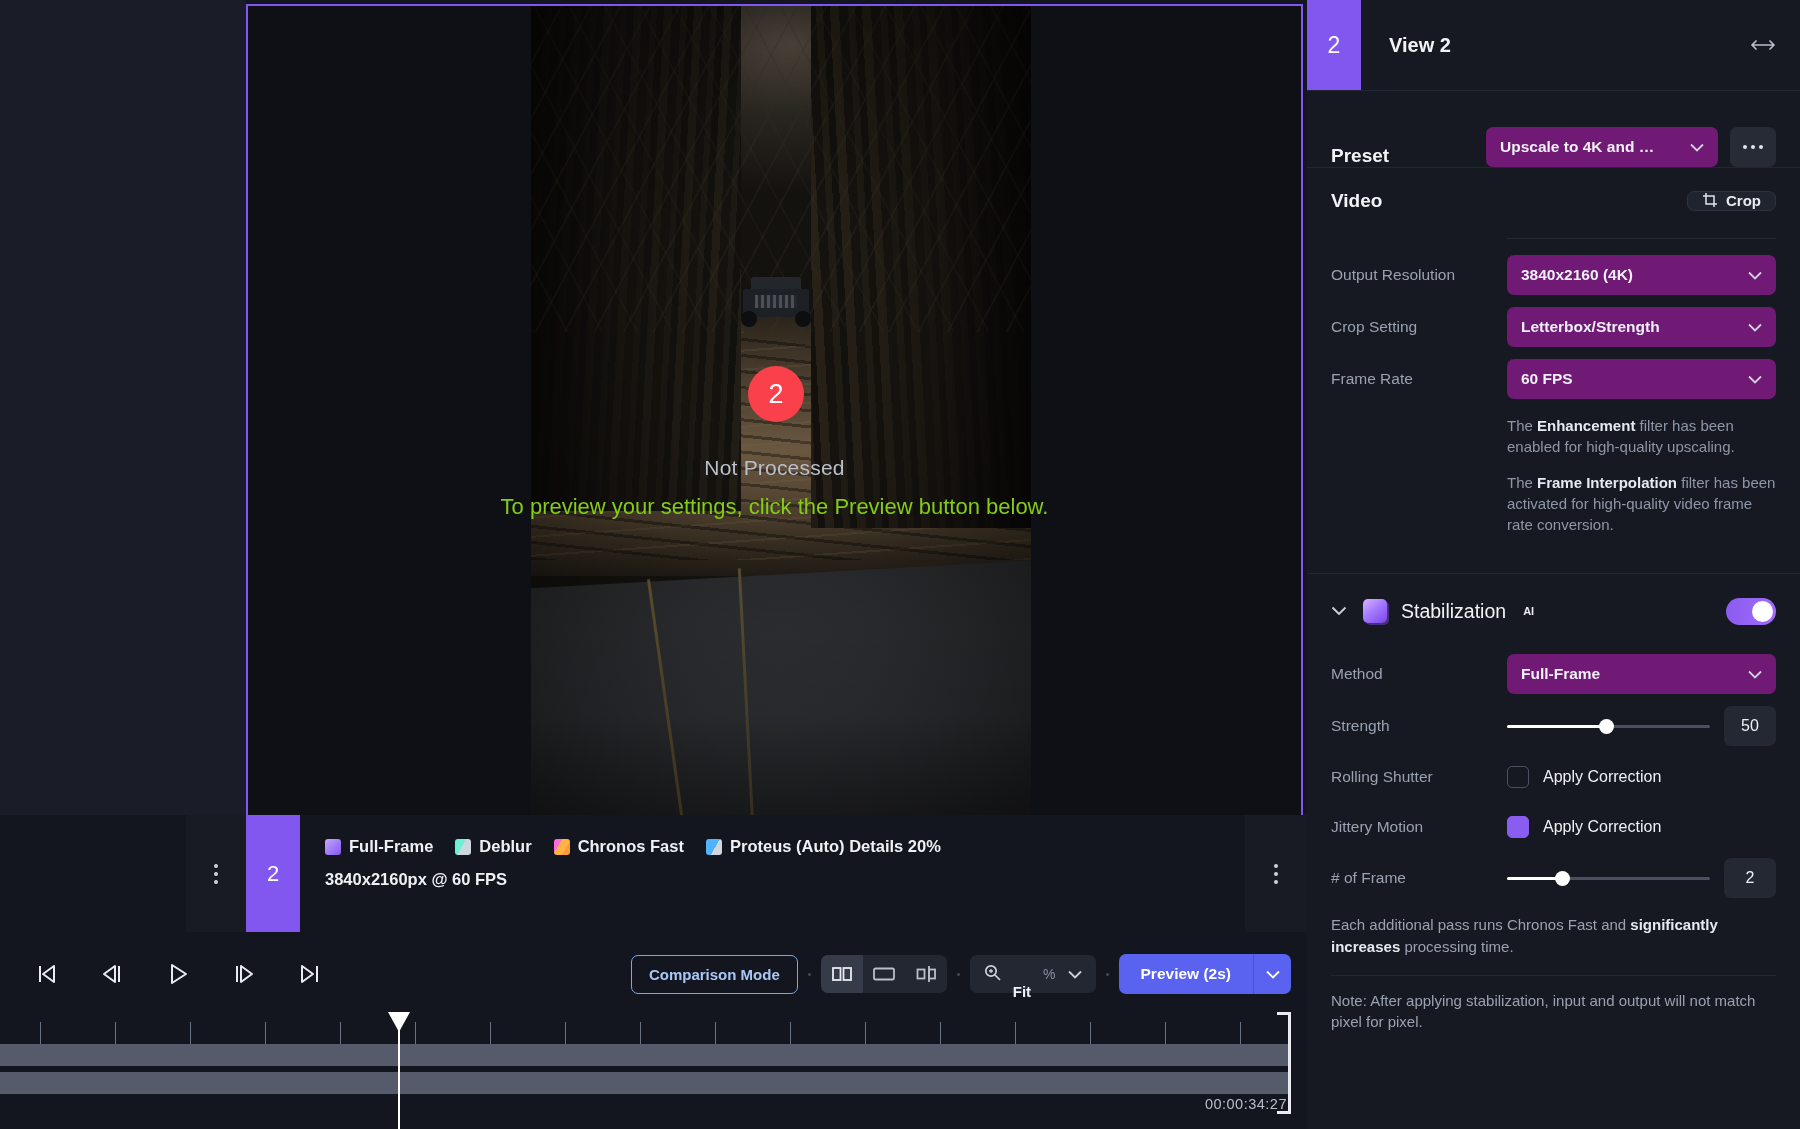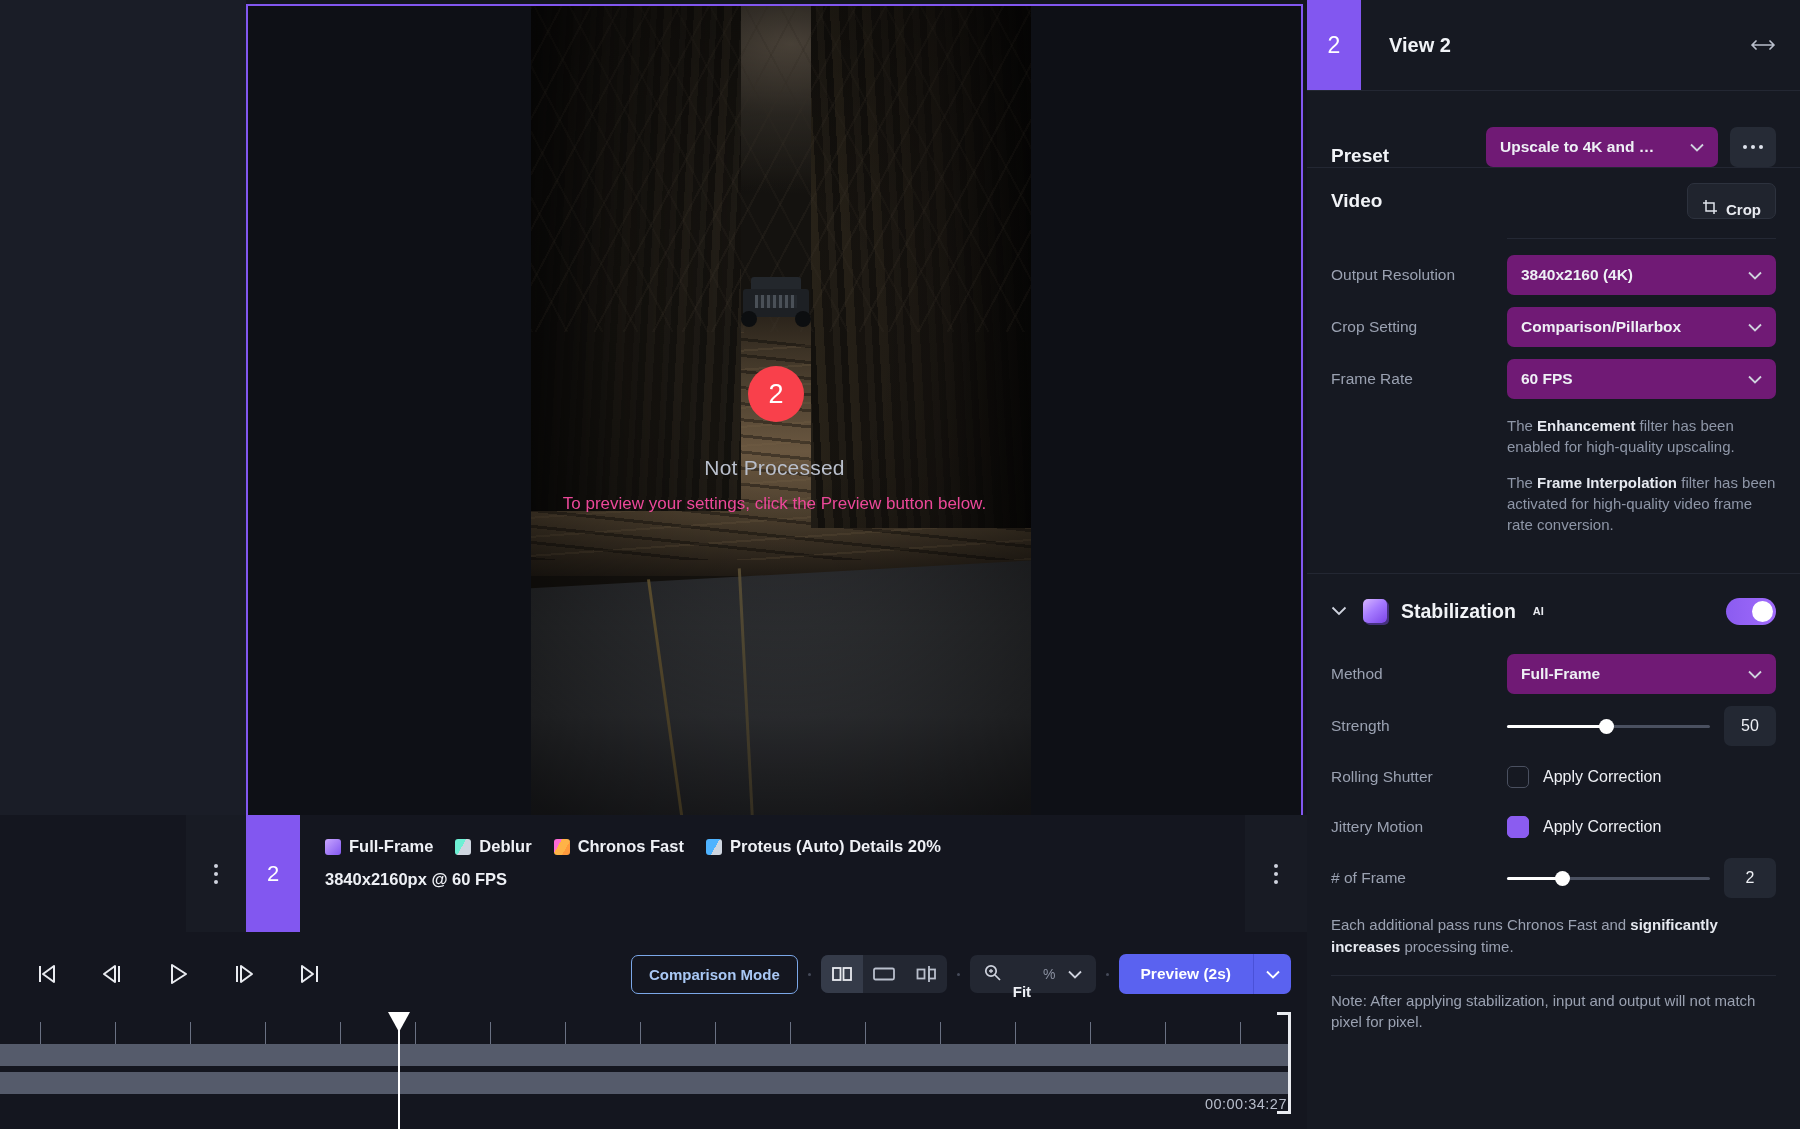--- a/index.html
+++ b/index.html
@@ -103,21 +103,21 @@
   .photo .jeep .body { position:absolute; left:4px; top:14px; width:66px; height:28px; background:#1d2024; border-radius:3px; }
   .photo .jeep .cab { position:absolute; left:12px; top:2px; width:50px; height:18px; background:#23272c; border-radius:3px 3px 0 0; }
   .photo .jeep .grille { position:absolute; left:16px; top:20px; width:42px; height:13px; background:#2e3338;
     background-image: repeating-linear-gradient(90deg,#4a5057 0 3px, #23272c 3px 6px); }
   .photo .jeep .wheelL { position:absolute; left:2px; top:36px; width:16px; height:16px; background:#0c0e10; border-radius:50%; }
   .photo .jeep .wheelR { position:absolute; right:2px; top:36px; width:16px; height:16px; background:#0c0e10; border-radius:50%; }
 
   
   .np-wrap { position:absolute; left:0; right:0; top:450px; text-align:center; }
   .np-title { font-size:21px; color:#b9bfcc; letter-spacing:.2px; }
-  .np-sub { margin-top:14px; font-size:17px; color:#ec4899; }
+  .np-sub { margin-top:14px; font-size:22px; color:#84cc16; }
 
   
   .badge-red {
     position:absolute; border-radius:50%; background:#f9404b; color:#fff;
     display:flex; align-items:center; justify-content:center;
     font-size:27px; font-weight:500;
   }
   #badge2 { left:748px; top:366px; width:56px; height:56px; z-index:30; }
 
   
@@ -211,23 +211,23 @@
   .preset-select { width:232px; }
   .dots-btn {
     margin-left:12px; width:46px; height:40px; background:#262b36; border-radius:7px;
     display:flex; align-items:center; justify-content:center; gap:4px; cursor:pointer;
   }
   .dots-btn i { width:4px; height:4px; border-radius:50%; background:#dfe3ec; display:block; }
 
   .video-head { display:flex; align-items:center; height:66px; }
   .video-title { font-size:19px; font-weight:700; color:#f1f3f7; }
   .crop-btn {
-    margin-left:auto; display:flex; align-items:flex-end; gap:8px;
+    margin-left:auto; display:flex; align-items:flex-start; gap:8px;
     background:#20242e; border:1px solid #2d323e; border-radius:7px;
-    height:36px; padding:0 14px; font-size:15px; font-weight:600; color:#e8eaf0; cursor:pointer;
+    height:20px; padding:0 14px; font-size:15px; font-weight:600; color:#e8eaf0; cursor:pointer;
   }
 
   .field-row { display:flex; align-items:center; min-height:52px; }
   .field-label { width:176px; font-size:15.5px; color:#9aa1b1; }
   .input-val { display:flex; align-items:center; flex:1; justify-content:flex-end; }
   .input-text { font-size:16px; color:#eef0f5; }
   .input-text b { font-weight:700; }
   .input-text .dim { color:#9aa1b1; font-weight:400; }
   .edit-btn {
     margin-left:14px; background:#262b36; border-radius:6px; height:34px;
@@ -239,21 +239,21 @@
   .notes { padding:10px 0 24px 176px; }
   .note { font-size:15px; line-height:1.42; color:#8e96a7; margin-bottom:14px; }
   .note b { color:#e6e9f0; font-weight:700; }
 
   
   .stab-head { display:flex; align-items:center; height:74px; gap:14px; }
   .chev { width:18px; display:flex; align-items:center; cursor:pointer; }
   .stab-icon { width:24px; height:24px; border-radius:5px;
     background:linear-gradient(140deg,#d7b6ff 0%, #a67bff 45%, #7b45e8 100%);
     box-shadow: 2px 2px 0 rgba(110,70,200,.55); }
-  .stab-title { font-size:19.5px; font-weight:700; color:#f1f3f7; }
+  .stab-title { font-size:19.5px; font-weight:400; color:#f1f3f7; }
   .stab-ai { font-size:11px; vertical-align:super; color:#e8eaf0; margin-left:3px; font-weight:600; }
   .toggle { margin-left:auto; width:50px; height:27px; border-radius:14px;
     background:linear-gradient(90deg,#8b5cf0,#a06bfb); position:relative; cursor:pointer; }
   .toggle .knob { position:absolute; right:3px; top:3px; width:21px; height:21px; border-radius:50%; background:#fff; }
 
   .slider-wrap { flex:1; display:flex; align-items:center; }
   .slider { position:relative; flex:1; height:18px; display:flex; align-items:center; margin-right:14px; }
   .slider .rail { position:absolute; left:0; right:0; height:3px; background:#4a5060; border-radius:2px; }
   .slider .fill { position:absolute; left:0; height:3px; background:#ffffff; border-radius:2px; }
   .slider .knob { position:absolute; width:15px; height:15px; border-radius:50%; background:#ffffff; }
@@ -532,21 +532,21 @@
               <svg width="14" height="9" viewBox="0 0 14 9">
                   <path d="M1 1.5l6 6 6-6" fill="none" stroke="#cfd3de" stroke-width="1.8"></path>
                 </svg>
             </span>
           </div>
         </div>
 
         <div class="field-row">
           <div class="field-label">Crop Setting</div>
           <div class="select field-select">
-            <span class="sel-text">Comparison/Pillarbox</span>
+            <span class="sel-text">Letterbox/Strength</span>
             <span class="caret">
               <svg width="14" height="9" viewBox="0 0 14 9">
                   <path d="M1 1.5l6 6 6-6" fill="none" stroke="#cfd3de" stroke-width="1.8"></path>
                 </svg>
             </span>
           </div>
         </div>
 
         <div class="field-row">
           <div class="field-label">Frame Rate</div>

